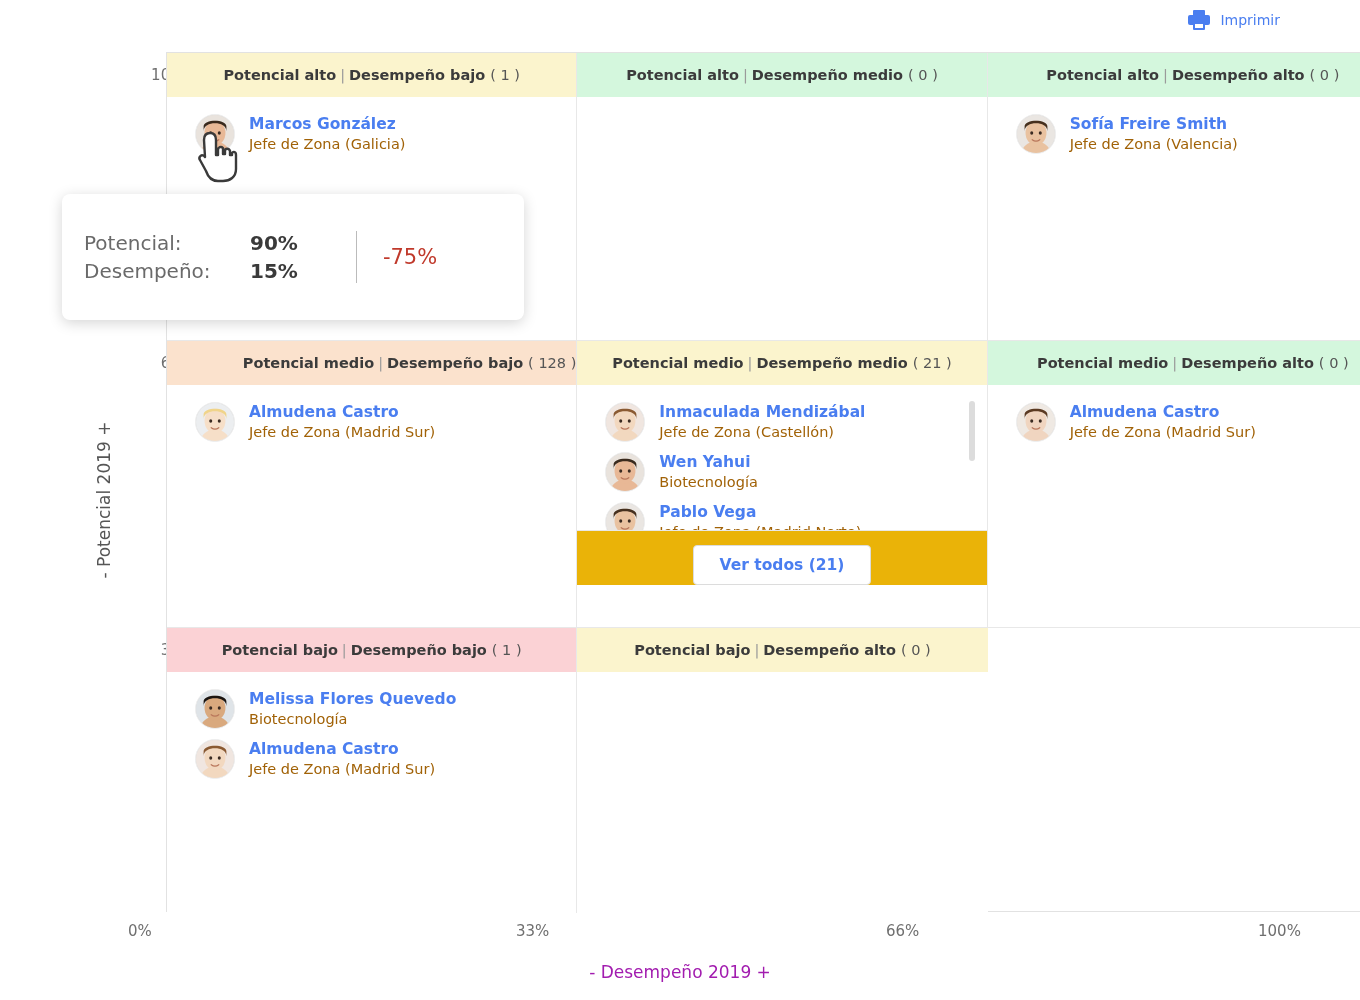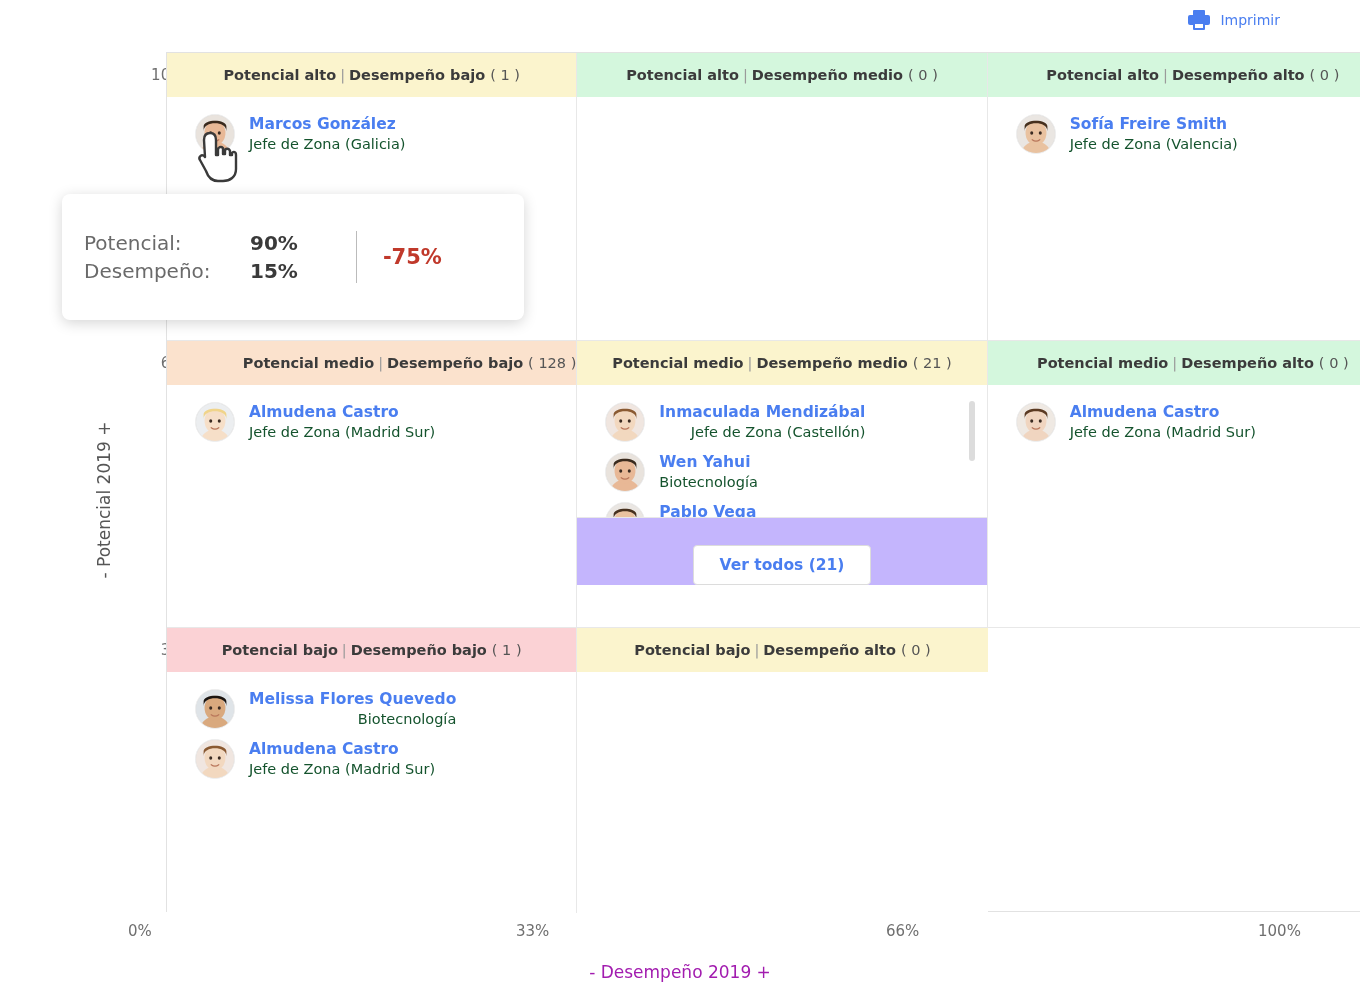--- a/index.html
+++ b/index.html
@@ -82,38 +82,38 @@
     width:40px;height:40px;border-radius:50%;
     flex:0 0 40px;
     background:#d9d9d9;
     overflow:hidden;position:relative;
     border:1px solid #eee;
     box-sizing:border-box;
   }
   .avatar .face{position:absolute;left:0;top:0;width:100%;height:100%;}
   .p-text{display:flex;flex-direction:column;line-height:1.25;}
   .p-name{color:#4a7ef0;font-size:15.5px;font-weight:bold;}
-  .p-role{color:#14532d;font-size:14.5px;text-align:right;}
+  .p-role{color:#a16207;font-size:14.5px;}
 
   
   .scroll-list{position:relative;height:168px;overflow:hidden;}
   .scrollbar-track{
     position:absolute;right:12px;top:4px;width:6px;height:160px;
     background:transparent;
   }
   .scrollbar-thumb{
     position:absolute;right:12px;top:4px;width:6px;height:60px;
     background:#dcdcdc;border-radius:3px;
   }
   .see-all-wrap{
     position:absolute;left:0;right:0;bottom:42px;
     border-top:1px solid #e8e8e8;
-    padding-top:27px;
+    padding-top:14px;
     display:flex;justify-content:center;
-    background:#c4b5fd;
+    background:#eab308;
   }
   .see-all{
     border:1px solid #dcdcdc;border-radius:4px;
     background:#fff;color:#4a7ef0;
     font-size:15.5px;font-weight:bold;
     padding:10px 26px;cursor:pointer;
     font-family:inherit;
   }
 
   
@@ -142,21 +142,21 @@
     background:#fff;border-radius:8px;
     box-shadow:0 3px 14px rgba(0,0,0,0.17);
     display:flex;align-items:center;
     z-index:40;
   }
   .tt-rows{padding-left:22px;}
   .tt-row{display:flex;align-items:flex-end;margin:4px 0;gap:16px;}
   .tt-key{width:150px;font-size:20px;color:#6a6a6a;}
   .tt-val{font-size:20px;font-weight:bold;color:#3a3a3a;}
   .tt-div{width:1px;height:52px;background:#bbb;margin:0 26px 0 58px;}
-  .tt-delta{font-size:21px;font-weight:bold;color:#c0392b;}
+  .tt-delta{font-size:21px;font-weight:normal;color:#c0392b;}
 
   
   .cursor{position:absolute;left:196px;top:131px;z-index:50;width:42px;height:52px;}
 </style>
 </head>
 <body>
 
 <div class="print-bar">
   <span class="printer-icon">
     <span class="top"></span>

